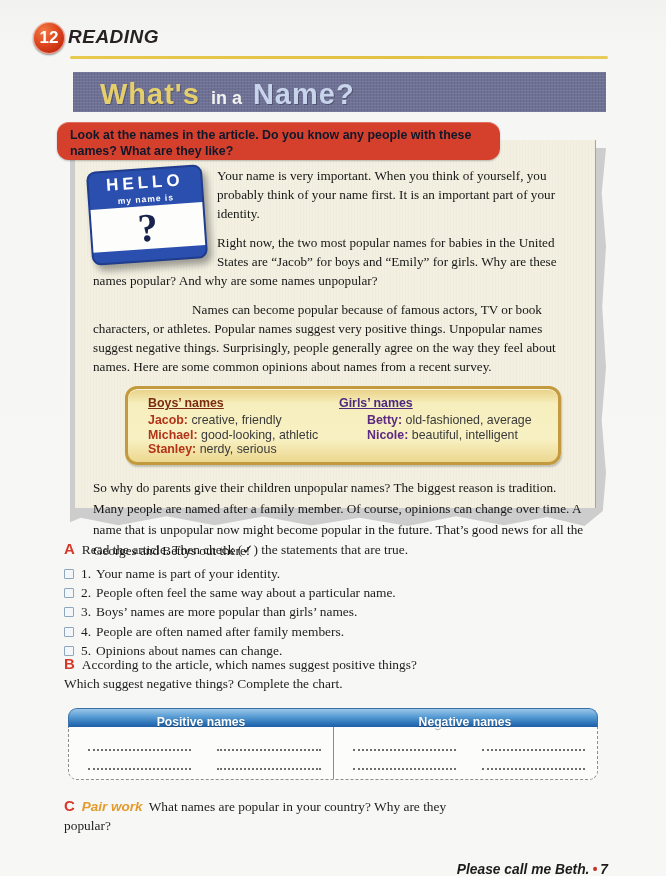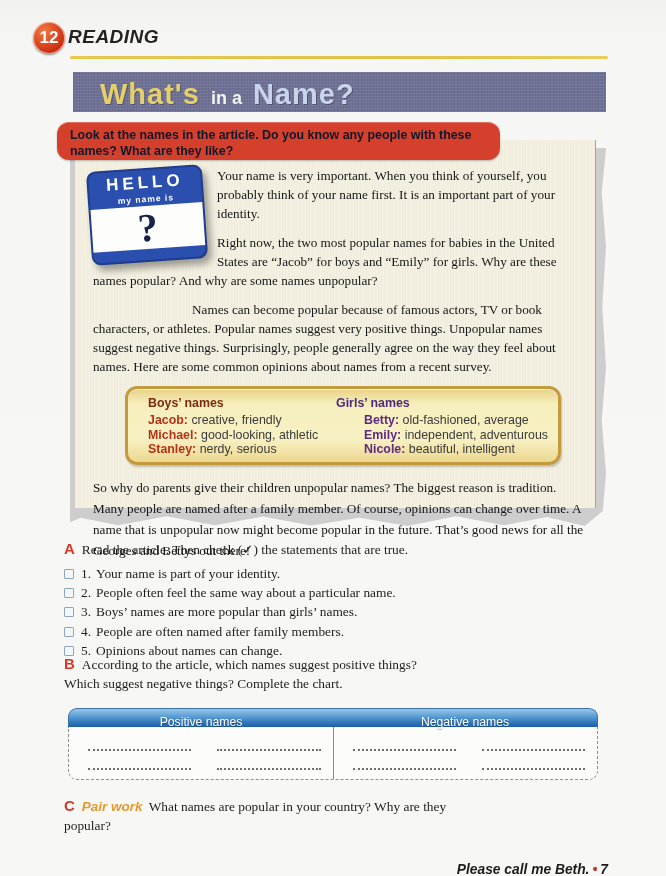--- a/index.html
+++ b/index.html
@@ -88,21 +88,21 @@
   .names-box {
     clear:none; margin:6px 0 10px 32px; width:436px; height:79px;
     border:3px solid #c49a3e; border-radius:12px;
     background:linear-gradient(180deg,#e9d187 0%, #f6eebc 20%, #f8f1c4 68%, #ecd78e 100%);
     box-shadow:inset 0 1px 0 rgba(255,255,255,.7), 1px 2px 2px rgba(0,0,0,.2);
     display:flex; padding:7px 10px 5px 20px;
     font-family:"Liberation Sans", sans-serif; font-size:12.4px; line-height:14.8px;
   }
   .nb-col1 { width:191px; }
   .nb-col2 { flex:1; }
-  .nb-head { font-weight:bold; margin-bottom:2px; }
+  .nb-head { font-weight:bold; text-decoration:underline; margin-bottom:2px; }
   .nb-head.boys { color:#7b2b10; }
   .nb-head.girls { color:#4b2a7d; }
   .nb-entry { white-space:nowrap; color:#3a3a3a; }
   .nb-name { font-weight:bold; }
   .nb-name::after { content:":"; }
   .nb-col1 .nb-name { color:#b23418; }
   .nb-col2 .nb-name { color:#5d2a82;padding-left:28px; }
   
   .ex-label {
     font-family:"Liberation Sans", sans-serif; font-weight:900; font-size:15px;
@@ -124,21 +124,21 @@
   }
   
   .chart { position:absolute; left:68px; top:708px; width:530px; }
   .chart-header {
     display:flex; height:19px;
     background:linear-gradient(180deg,#9cc6e8 0%, #5b9fd6 40%, #2f74b8 78%, #1e5ea6 100%);
     border:1px solid #3a72a8; border-bottom:none; border-radius:9px 9px 0 0;
   }
   .chart-header .col-head {
     flex:1; display:flex; align-items:center; justify-content:center;
-    color:#fff; font-family:"Liberation Sans", sans-serif; font-weight:normal; font-size:12.2px;
+    color:#fff; font-family:"Liberation Sans", sans-serif; font-weight:bold; font-size:12.2px;
     text-shadow:0 1px 1px rgba(0,0,0,.35);
     margin-top:7px;
   }
   .chart-body {
     display:flex; height:53px; background:#fcfcfa;
     border:1px dashed #8d8d8d; border-top:none; border-radius:0 0 9px 9px;
   }
   .chart-half { flex:1; display:flex; flex-direction:column; justify-content:flex-end; padding:0 12px 9px 19px; }
   .chart-half.first { border-right:1px solid #8a8a8a; }
   .write-row { display:flex; gap:26px; margin-top:6px; }
@@ -190,21 +190,20 @@
     <div class="names-box">
       <div class="nb-col1">
         <div class="nb-head boys">Boys’ names</div>
         <div class="nb-entry"><span class="nb-name">Jacob</span> <span>creative, friendly</span></div>
         <div class="nb-entry"><span class="nb-name">Michael</span> <span>good-looking, athletic</span></div>
         <div class="nb-entry"><span class="nb-name">Stanley</span> <span>nerdy, serious</span></div>
       </div>
       <div class="nb-col2">
         <div class="nb-head girls">Girls’ names</div>
         <div class="nb-entry"><span class="nb-name">Betty</span> <span>old-fashioned, average</span></div>
-        <div class="nb-entry"><span class="nb-name">Emily</span> <span>independent, adventurous</span></div>
         <div class="nb-entry"><span class="nb-name">Nicole</span> <span>beautiful, intelligent</span></div>
       </div>
     </div>
 
     <p class="p-last">So why do parents give their children unpopular names? The biggest reason is tradition. Many people are named after a family member. Of course, opinions can change over time. A name that is unpopular now might become popular in the future. That’s good news for all the Georges and Bettys out there!</p>
   </div>
 
   <div class="exercise-a">
     <span class="ex-label">A</span><span>Read the article. Then check (✓) the statements that are true.</span>
   </div>

